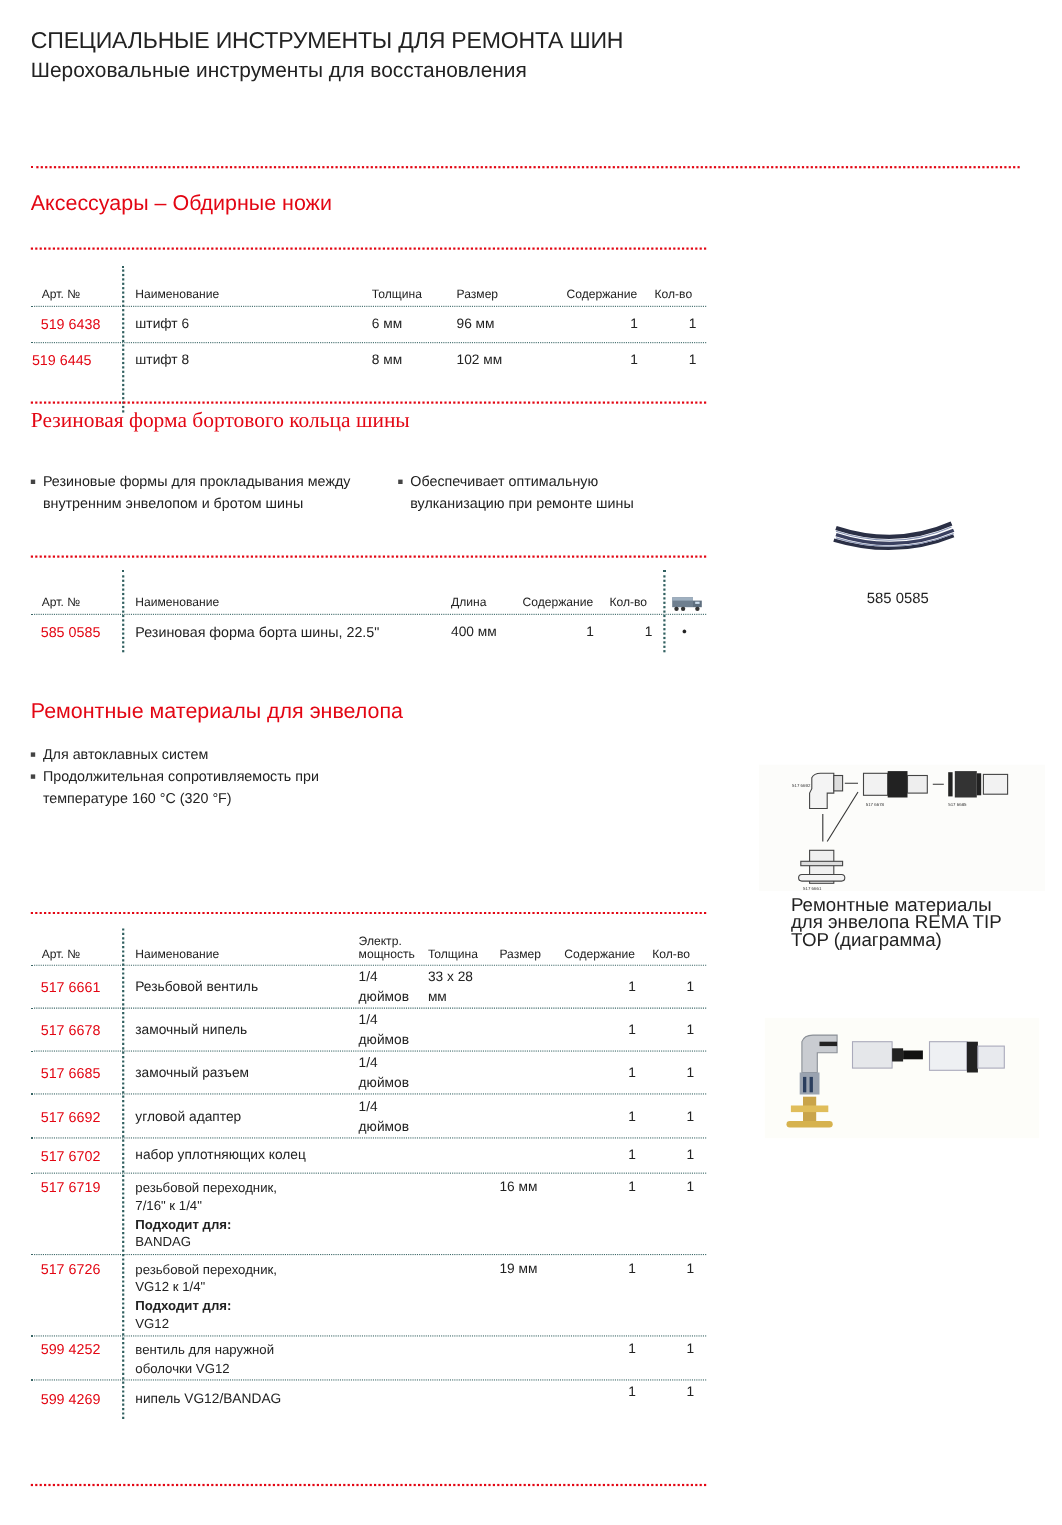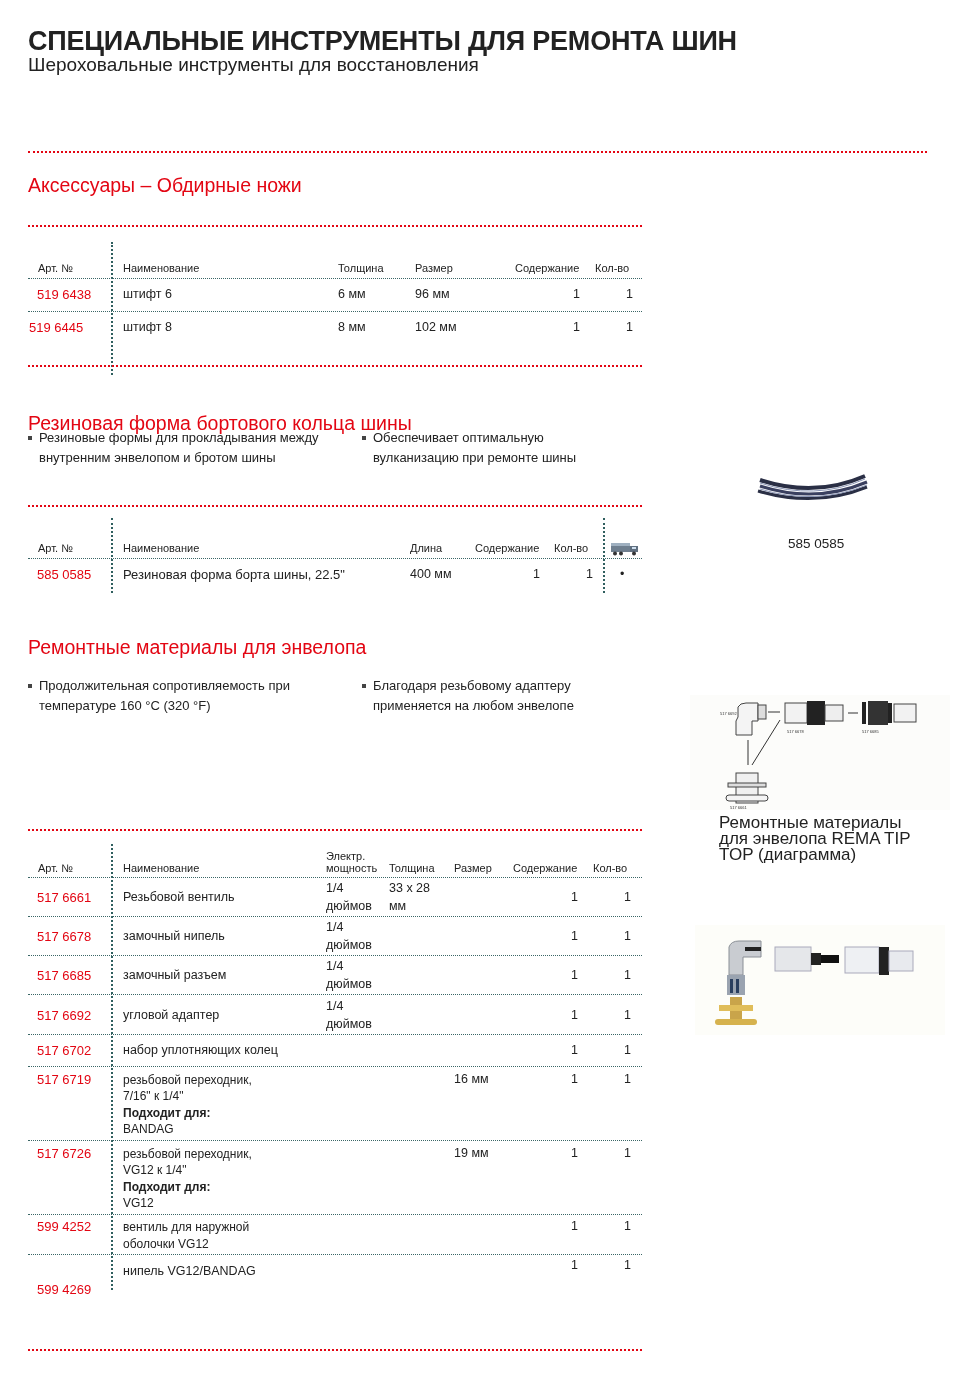--- a/index.html
+++ b/index.html
@@ -1,20 +1,20 @@
 <!DOCTYPE html>
 <html><head>
 <meta charset="utf-8">
 <style>
   * { box-sizing: border-box; margin: 0; padding: 0; }
   html, body { width: 965px; height: 1386px; background: #ffffff; }
   body { position: relative; font-family: "Liberation Sans", sans-serif; color: #1a1a1a; overflow: hidden; }
 
   .abs { position: absolute; }
-  .page-title { left: 28px; top: 26px; font-size: 27px; letter-spacing: -0.2px; color: #222; font-weight: bold; text-align: right; }
+  .page-title { left: 28px; top: 26px; font-size: 21px; letter-spacing: -0.2px; color: #222; font-weight: normal; text-align: right; }
   .page-subtitle { left: 28px; top: 54px; font-size: 19px; color: #222; }
 
   .red-rule { position: absolute; height: 0; border-top: 2px dotted #e30613; }
   .sec-title { position: absolute; left: 28px; font-size: 19.5px; color: #e30613; font-weight: normal; }
 
   .bullets { position: absolute; font-size: 13px; line-height: 20px; color: #222; list-style: none; }
   .bullets li { position: relative; padding-left: 11px; }
   .bullets li::before { content: ""; position: absolute; left: 0; top: 8px; width: 4px; height: 4px; background: #444; }
 
   .tbl { position: absolute; left: 28px; width: 614px; font-size: 12.5px; color: #222; }
@@ -68,21 +68,21 @@
     <span class="cell art" style="left:1px;">519 6445</span>
     <span class="cell" style="left:95px;">штифт 8</span>
     <span class="cell" style="left:310px;">8 мм</span>
     <span class="cell" style="left:387px;">102 мм</span>
     <span class="cell r" style="left:500px; width:52px;">1</span>
     <span class="cell r" style="left:560px; width:45px;">1</span>
   </div>
 </div>
 <div class="red-rule" style="left:28px; top:365px; width:614px;"></div>
 
-<div class="sec-title" style="top:412px;">Резиновая форма бортового кольца шины</div>
+<div class="sec-title" style="top:372px;font-family:Liberation Serif, serif;">Резиновая форма бортового кольца шины</div>
 <ul class="bullets" style="left:28px; top:428px; width:320px;">
   <li>Резиновые формы для прокладывания между внутренним энвелопом и бротом шины</li>
 </ul>
 <ul class="bullets" style="left:362px; top:428px; width:250px;">
   <li>Обеспечивает оптимальную вулканизацию при ремонте шины</li>
 </ul>
 <div class="red-rule" style="left:28px; top:505px; width:614px;"></div>
 
 <div class="tbl" style="top:518px; height:75px;">
   <div class="vline" style="top:0; height:75px;"></div>
@@ -118,24 +118,24 @@
   <path d="M5 10 Q60 28 110 6" stroke="#2a2f45" stroke-width="4" fill="none"></path>
   <path d="M5 16 Q60 34 112 12" stroke="#3a4060" stroke-width="3" fill="none"></path>
   <path d="M3 21 Q60 38 112 17" stroke="#2a2f45" stroke-width="3" fill="none"></path>
   <path d="M5 13 Q60 31 110 9" stroke="#8a95b5" stroke-width="1" fill="none"></path>
   <path d="M5 19 Q60 36 112 15" stroke="#8a95b5" stroke-width="1" fill="none"></path>
 </svg>
 <div class="fig-caption" style="left:788px; top:536px; font-size:13.5px;">585 0585</div>
 
 <div class="sec-title" style="top:636px;">Ремонтные материалы для энвелопа</div>
 <ul class="bullets" style="left:28px; top:676px; width:310px;">
+  <li>Для автоклавных систем</li>
   <li>Продолжительная сопротивляемость при температуре 160 °C (320 °F)</li>
 </ul>
 <ul class="bullets" style="left:362px; top:676px; width:268px;">
-  <li>Благодаря резьбовому адаптеру применяется на любом энвелопе</li>
 </ul>
 <div class="red-rule" style="left:28px; top:829px; width:614px;"></div>
 
 <div class="tbl" style="top:840px; height:460px;">
   <div class="vline" style="top:4px; height:446px;"></div>
   <div class="hdr" style="top:10px;">
     <span class="cell" style="left:10px; top:12px;">Арт. №</span>
     <span class="cell" style="left:95px; top:12px;">Наименование</span>
     <span class="cell" style="left:298px; top:0; width:60px; white-space:normal; line-height:12px;">Электр. мощность</span>
     <span class="cell" style="left:361px; top:12px;">Толщина</span>
@@ -222,21 +222,21 @@
   <div class="row" style="top:378px;">
     <span class="cell art" style="left:9px; top:1px;">599 4252</span>
     <span class="cell sm" style="left:95px; top:1px;">вентиль для наружной</span>
     <span class="cell sm" style="left:95px; top:18px;">оболочки VG12</span>
     <span class="cell r" style="left:498px; width:52px; top:1px;">1</span>
     <span class="cell r" style="left:558px; width:45px; top:1px;">1</span>
   </div>
   <div class="hrow-line" style="top:414px;"></div>
 
   <div class="row" style="top:418px;">
-    <span class="cell art" style="left:9px; top:24px;">599 4269</span>
+    <span class="cell art" style="left:9px; top:6px;">599 4269</span>
     <span class="cell" style="left:95px; top:6px;">нипель VG12/BANDAG</span>
     <span class="cell r" style="left:498px; width:52px; top:0px;">1</span>
     <span class="cell r" style="left:558px; width:45px; top:0px;">1</span>
   </div>
 </div>
 <div class="red-rule" style="left:28px; top:1349px; width:614px;"></div>
 
 <svg class="abs" style="left:690px; top:695px; width:260px; height:115px;" viewBox="0 0 260 115">
   <rect x="0" y="0" width="260" height="115" fill="#fcfcfa"></rect>
 

